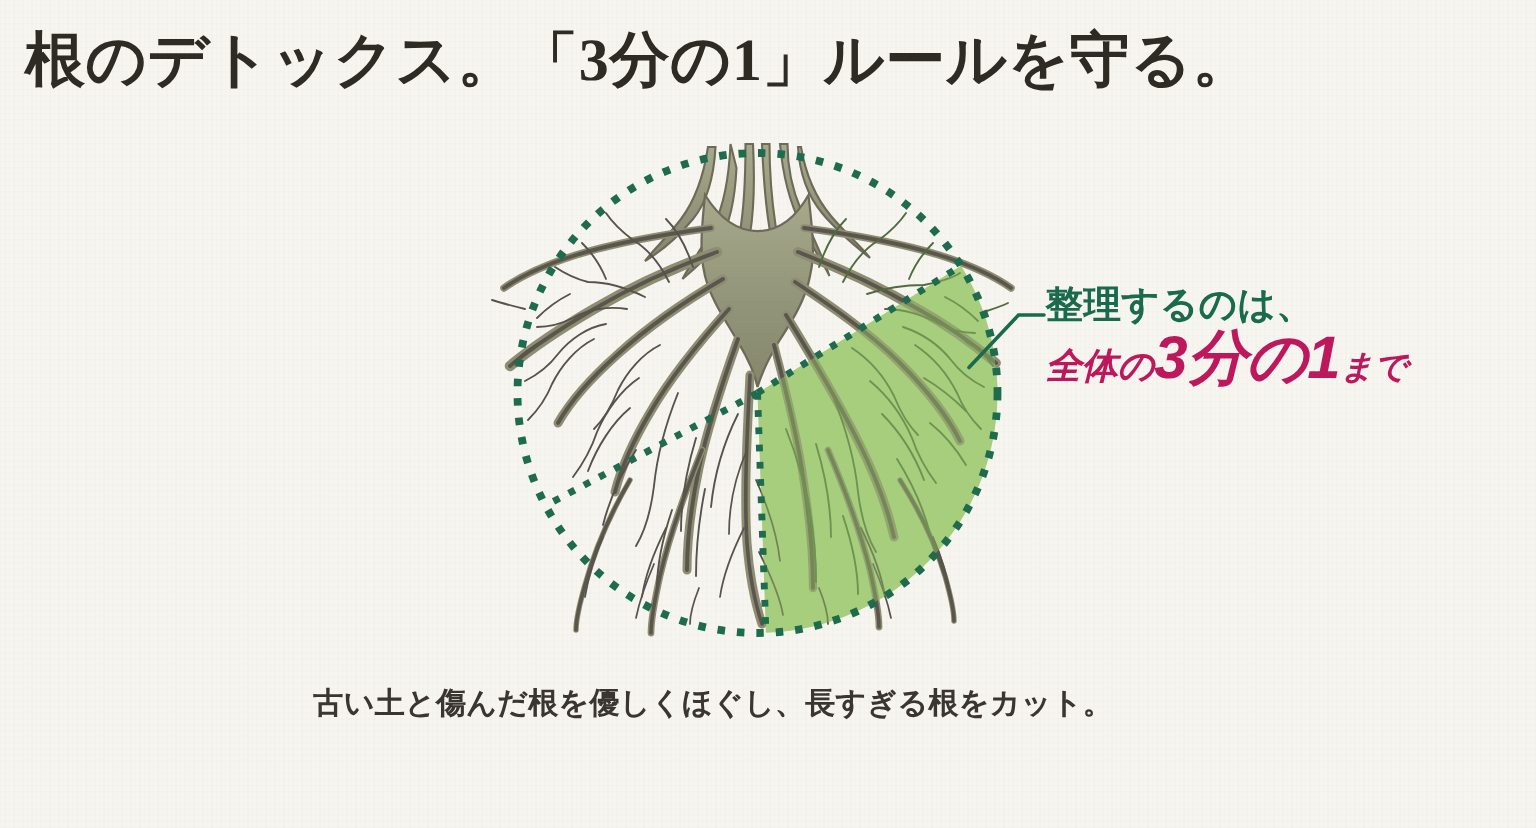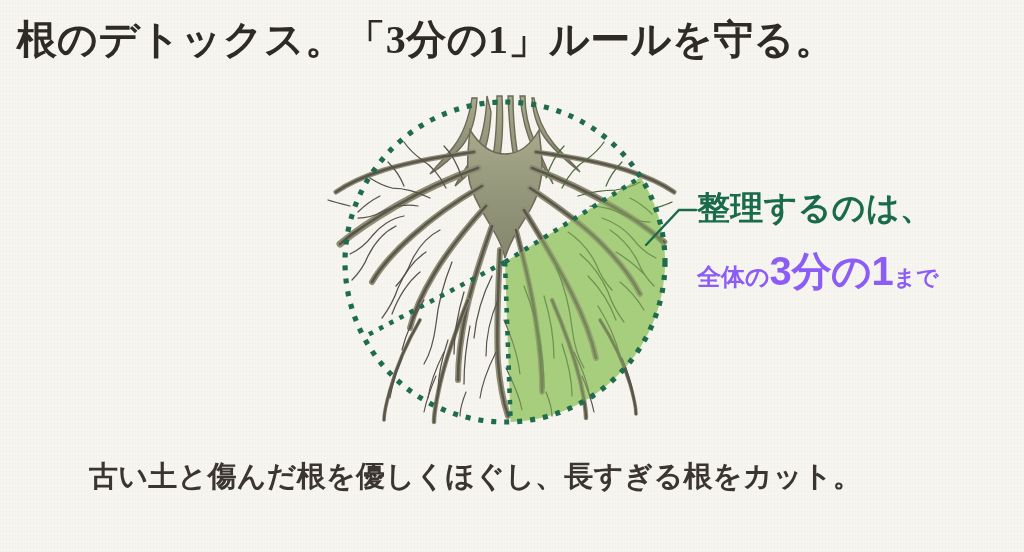--- a/index.html
+++ b/index.html
@@ -46,33 +46,34 @@
     height: 552px;
   }
 
   #callout {
     position: absolute;
     left: 697px;
     top: 190px;
     width: 310px;
   }
   #callout-line1 {
-    font-size: 33px;
+    font-size: 25px;
     font-weight: 700;
     color: #1a6a4d;
     letter-spacing: 0.01em;
     line-height: 1.1;
     white-space: nowrap;
   }
   #callout-line2 {
-    margin-top: 24px;
-    color: #8b5cf6;
+    margin-top: 0;
+    color: #be185d;
     font-weight: 700;
     white-space: nowrap;
     line-height: 1.05;
+    font-style: italic;
   }
   #callout-line2 .sm {
     font-size: 24px;
     vertical-align: baseline;
   }
   #callout-line2 .lg {
     font-size: 40px;
     vertical-align: baseline;
     letter-spacing: -0.01em;
   }
@@ -81,21 +82,21 @@
     vertical-align: baseline;
   }
 
   #caption {
     position: absolute;
     left: 0;
     top: 455px;
     width: 951px;
     text-align: center;
     color: #3a3530;
-    font-size: 29px;
+    font-size: 20px;
     font-weight: 700;
     line-height: 1.48;
     letter-spacing: 0.01em;
   }
   #caption div { white-space: nowrap; }
 </style>
 </head>
 <body style="background: rgb(247, 245, 239);">
 
 <div id="paper-grain"></div>

